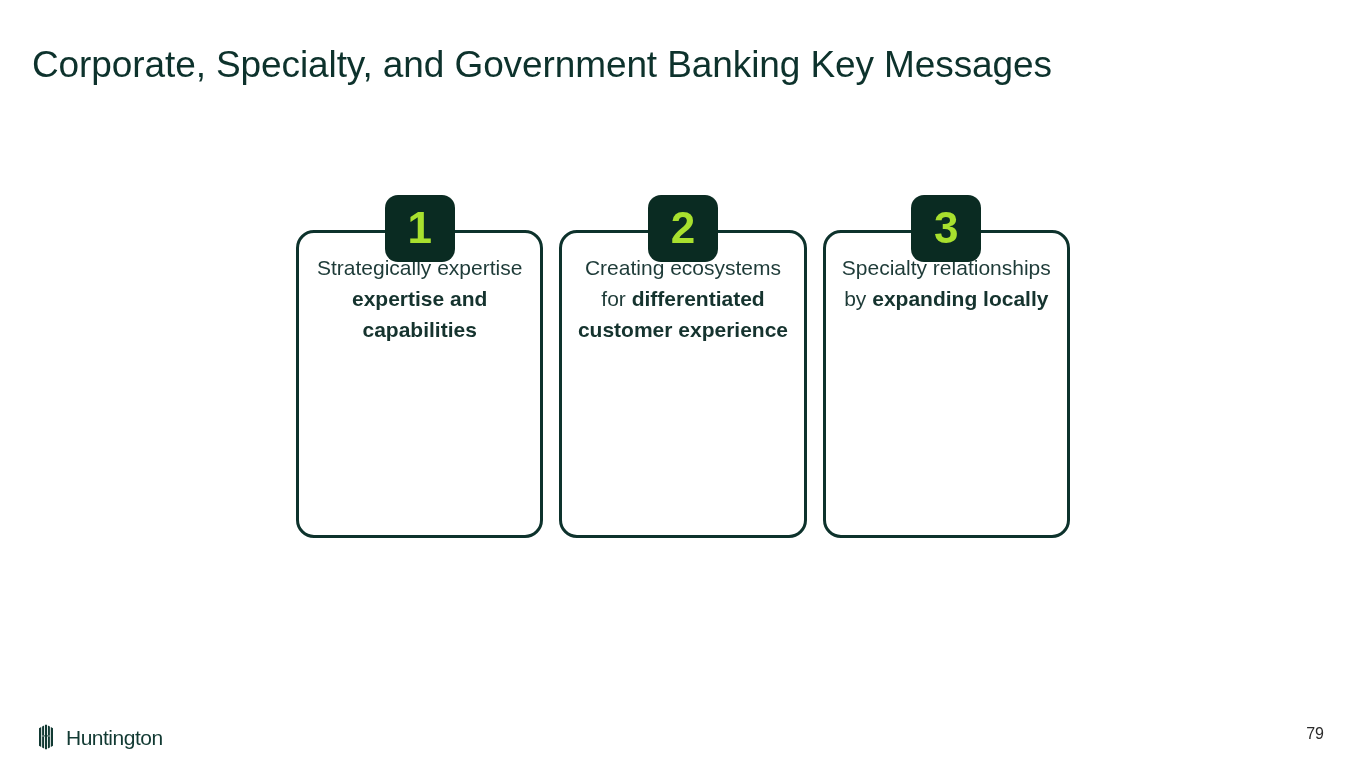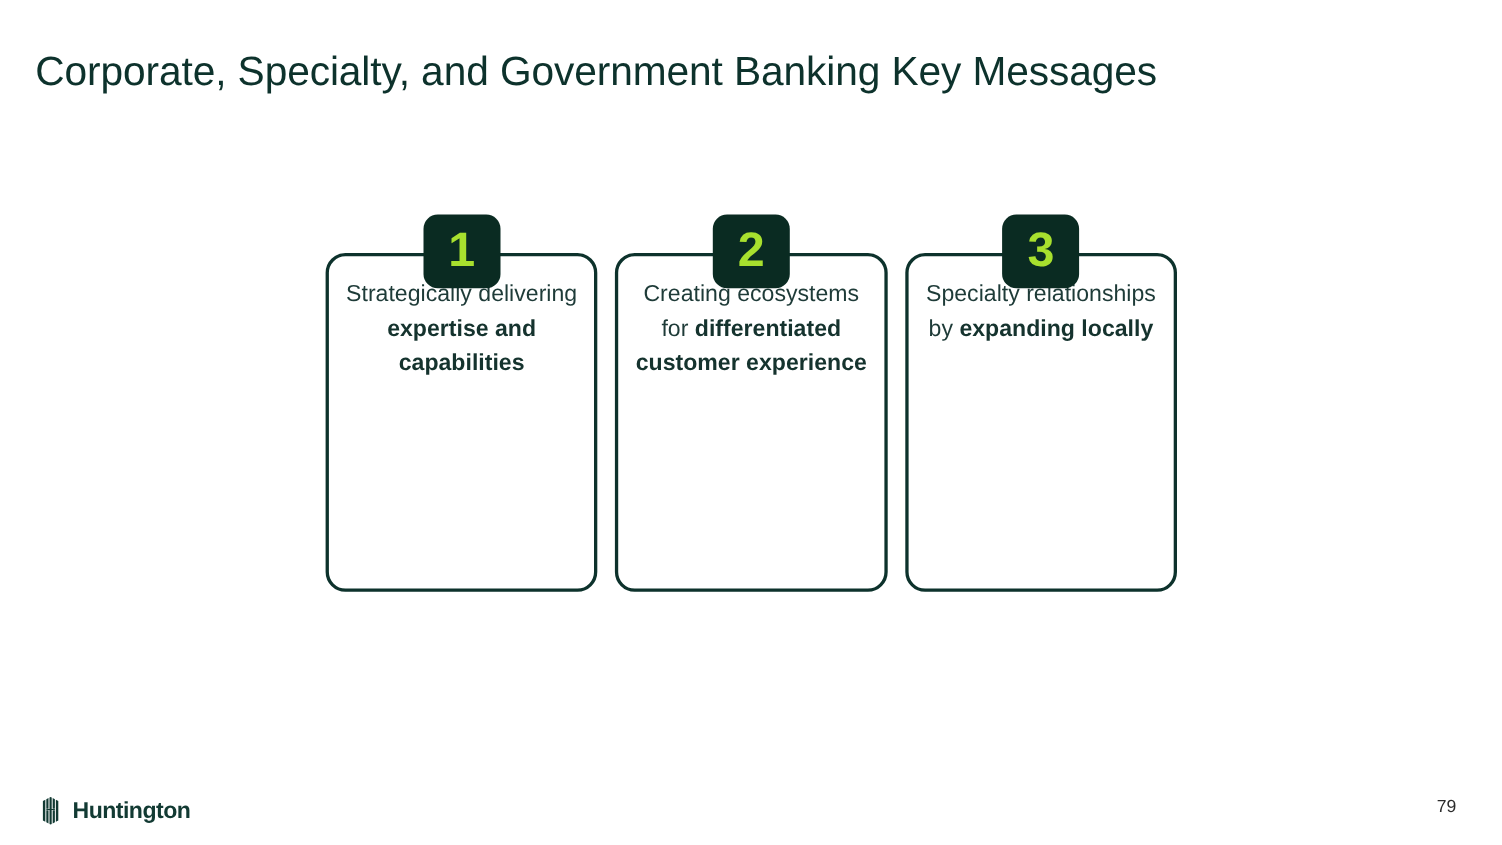--- a/index.html
+++ b/index.html
@@ -118,21 +118,21 @@
   }
 
   .logo-mark {
     width: 26px;
     height: 26px;
     flex: 0 0 auto;
   }
 
   .logo-word {
     font-size: 21px;
-    font-weight: 700;
+    font-weight: 400;
     letter-spacing: -0.5px;
     color: #123a33;
     font-family: "Liberation Sans", sans-serif;
     line-height: 1;
   }
 
   .page-number {
     position: absolute;
     right: 41px;
     bottom: 25px;
@@ -149,21 +149,21 @@
   <h1 class="slide-title">Corporate, Specialty, and Government Banking Key Messages</h1>
 
   <div class="cards">
 
     <div class="card-wrap">
       <div class="card-box"></div>
       <div class="card-badge">
         <span class="card-badge-number">1</span>
       </div>
       <div class="card-text">
-        <span>Strategically delivering </span><b>expertise and capabilities</b>
+        <span>Strategically expertise </span><b>expertise and capabilities</b>
       </div>
     </div>
 
     <div class="card-wrap">
       <div class="card-box"></div>
       <div class="card-badge">
         <span class="card-badge-number">2</span>
       </div>
       <div class="card-text">
         <span>Creating ecosystems for </span><b>differentiated customer experience</b>

